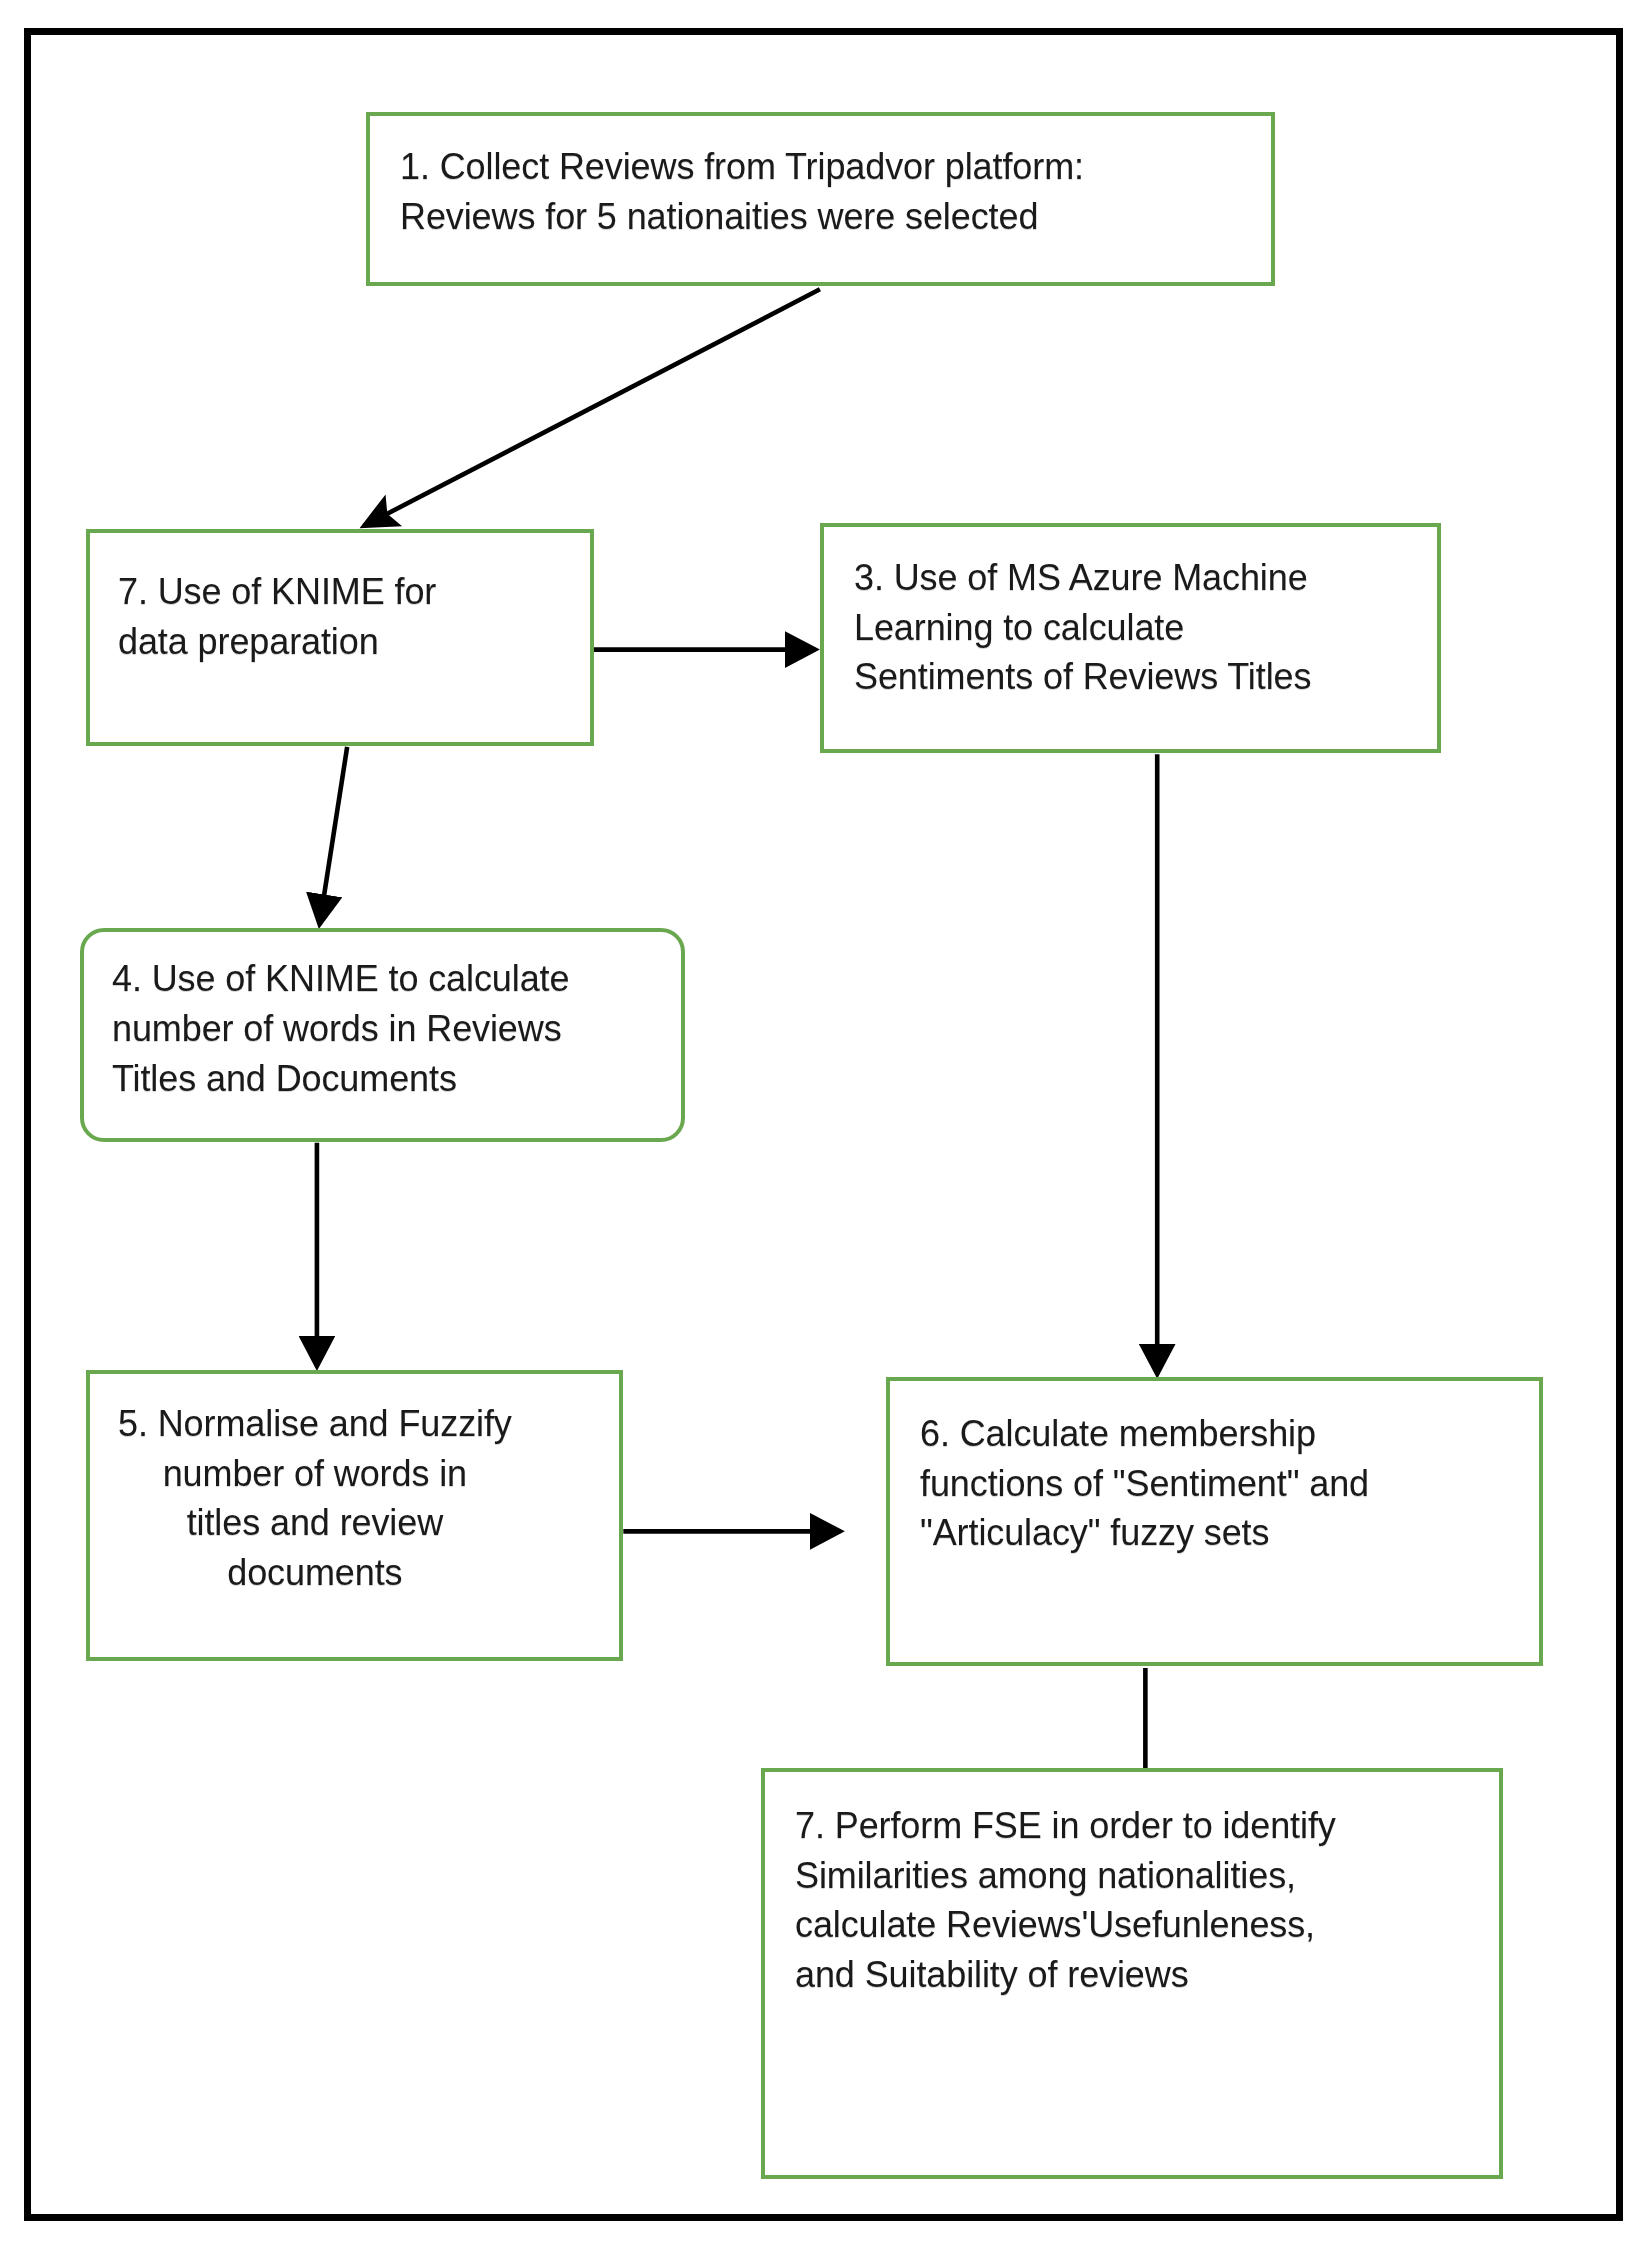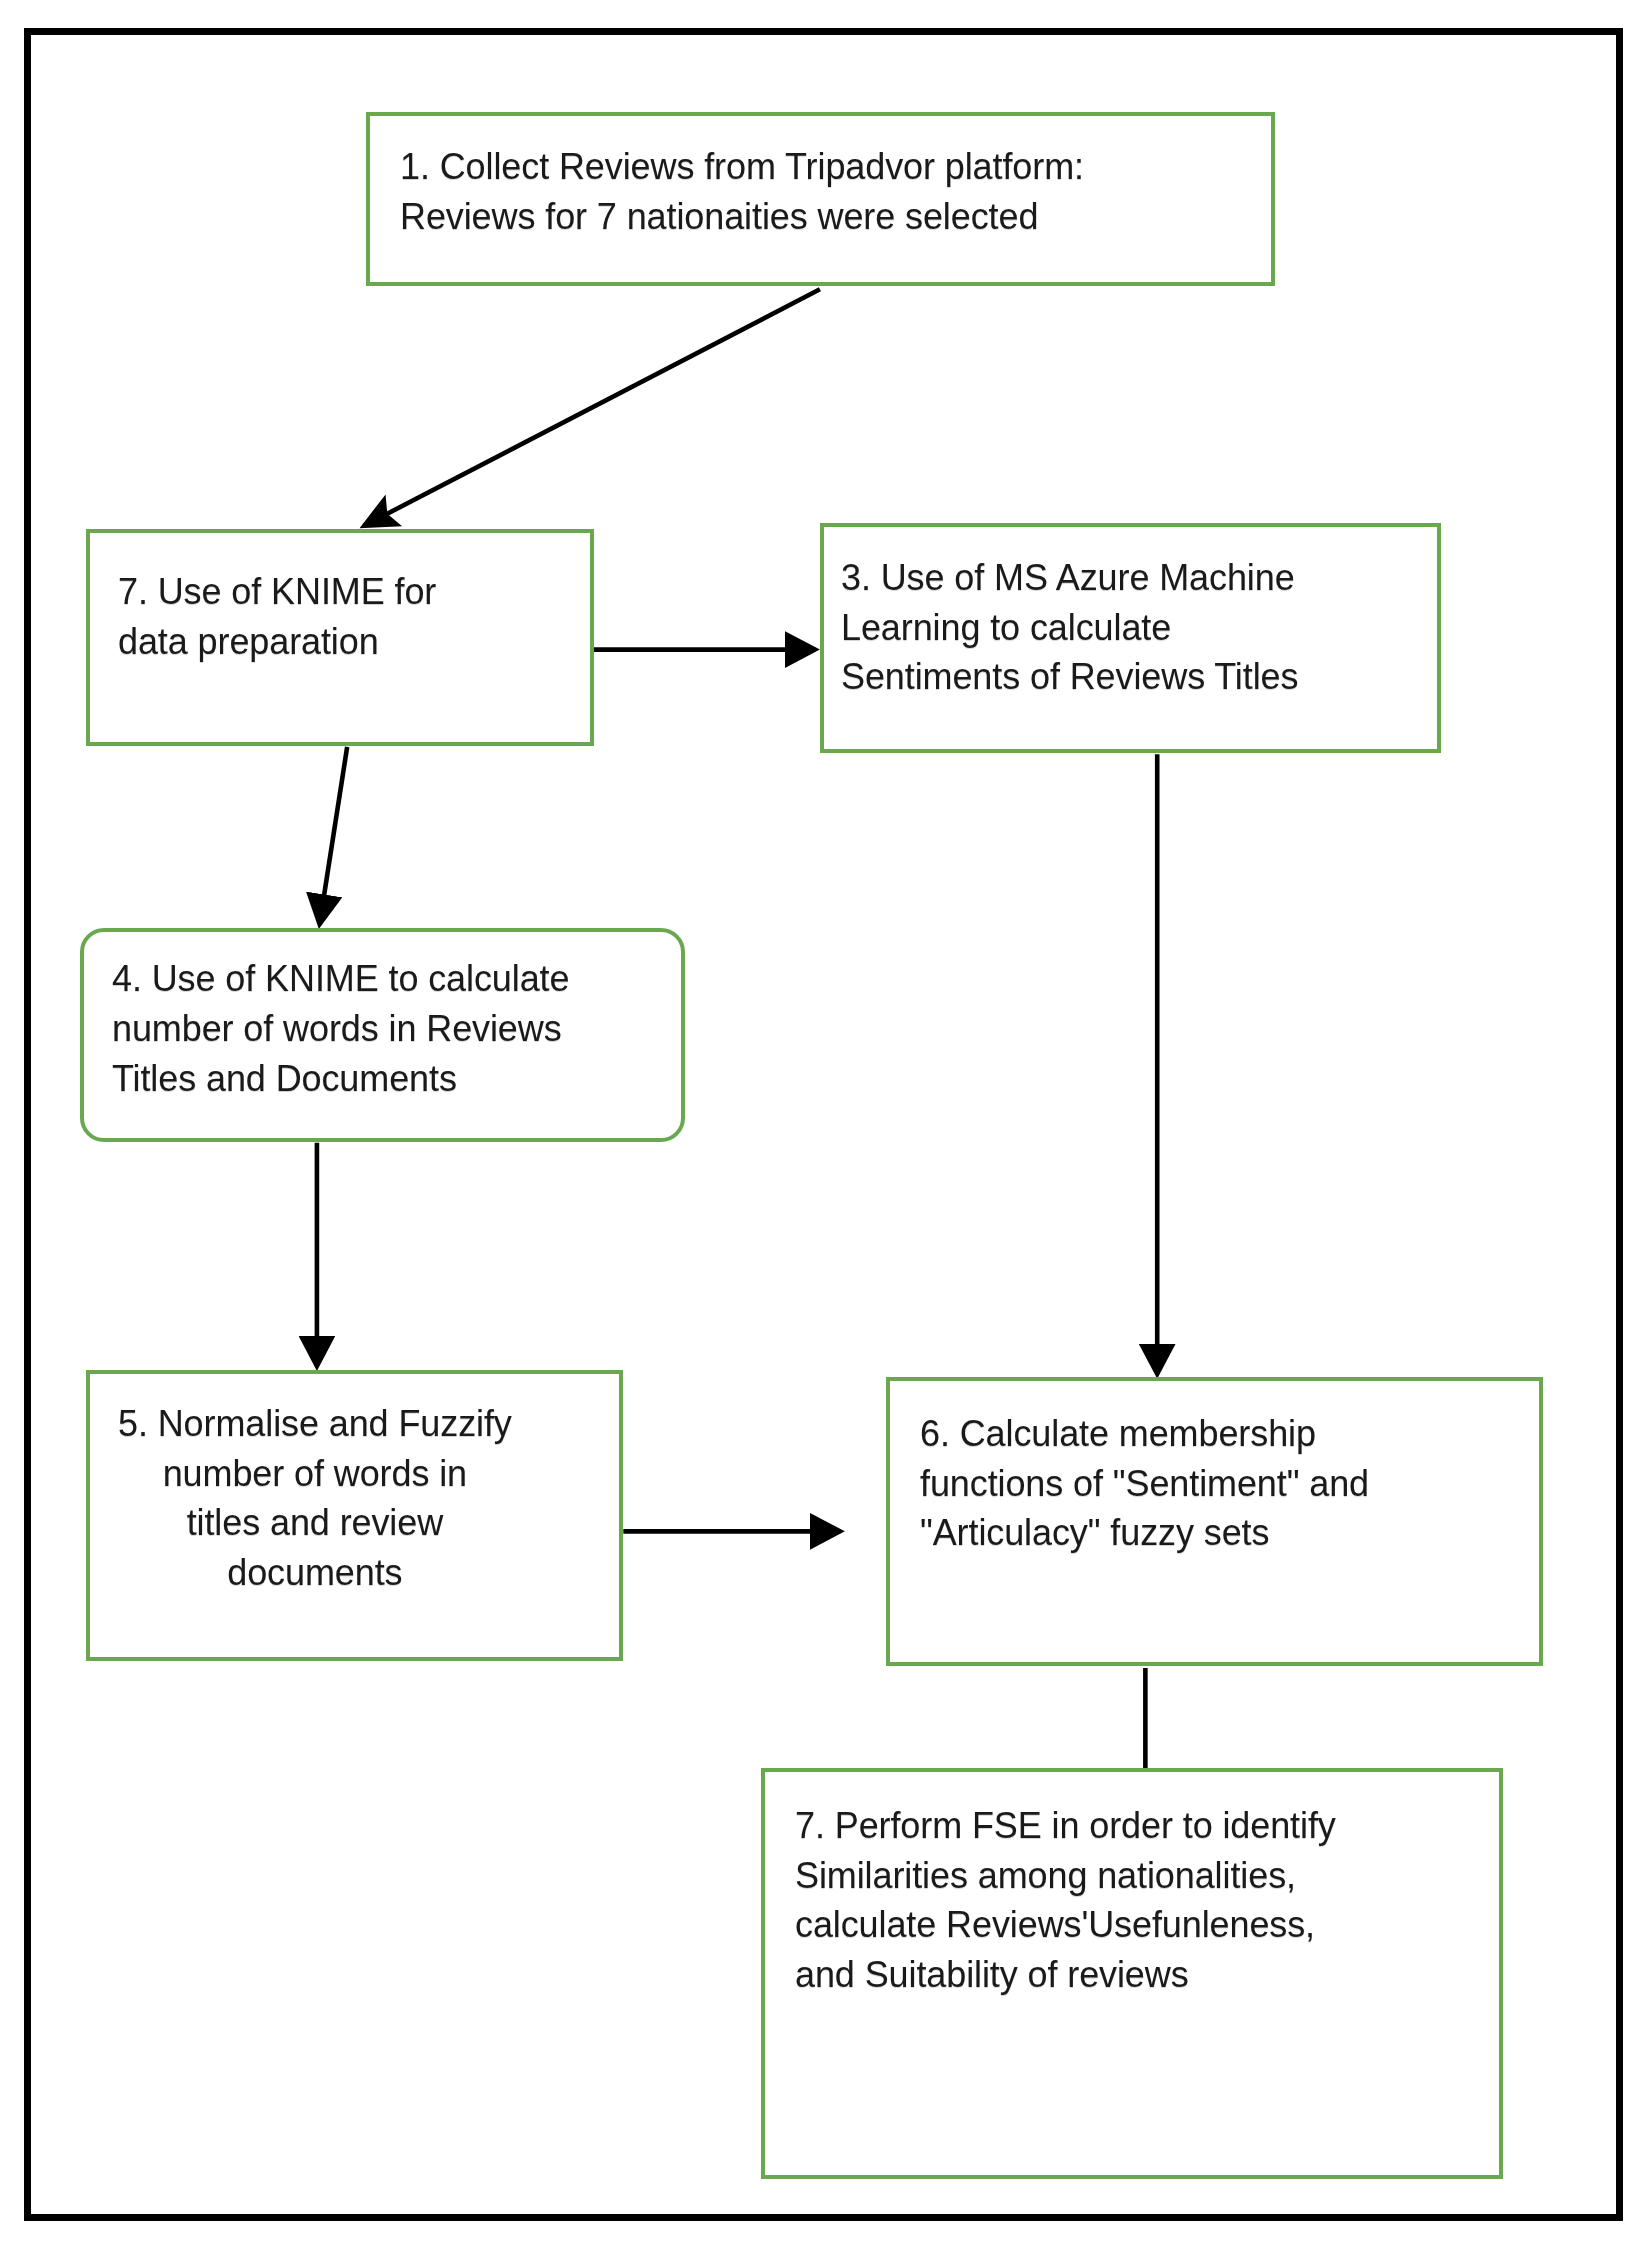--- a/index.html
+++ b/index.html
@@ -57,21 +57,21 @@
     text-shadow: 0 0.7px 0.7px rgba(0,0,0,0.18);
   }
   
   #node-1 { left: 366px; top: 112px; width: 909px; height: 174px; }
   #node-1 .node-text { margin: 26px 0 0 30px; }
 
   #node-2 { left: 86px; top: 529px; width: 508px; height: 217px; }
   #node-2 .node-text { margin: 34px 0 0 28px; }
 
   #node-3 { left: 820px; top: 523px; width: 621px; height: 230px; }
-  #node-3 .node-text { margin: 26px 0 0 17px; }
+  #node-3 .node-text { margin: 26px 0 0 30px; }
 
   #node-4 { left: 80px; top: 928px; width: 605px; height: 214px; border-radius: 24px; }
   #node-4 .node-text { margin: 22.4px 0 0 28px; }
 
   #node-5 { left: 86px; top: 1370px; width: 537px; height: 291px; text-align: center; }
   #node-5 .node-text { margin: 25px 0 0 28px; }
 
   #node-6 { left: 844px; top: 1377px; width: 657px; height: 289px; margin-left: 42px; }
   #node-6 .node-text { margin: 28px 0 0 30px; }
 
@@ -105,21 +105,21 @@
 
     <line x1="482" y1="1738" x2="482" y2="2078" stroke="#000000" stroke-width="7" marker-end="url(#arrowhead-wide)"></line>
 
     <line x1="948" y1="2329" x2="1278" y2="2329" stroke="#000000" stroke-width="7" marker-end="url(#arrowhead-wide)"></line>
 
     <line x1="1742" y1="2537" x2="1742" y2="2837" stroke="#000000" stroke-width="7" marker-end="url(#arrowhead-wide)"></line>
   </svg>
 
   <div class="node" id="node-1">
     <div class="node-text">1. Collect Reviews from Tripadvor platform:
-Reviews for 7 nationaities were selected</div>
+Reviews for 5 nationaities were selected</div>
   </div>
 
   <div class="node" id="node-2">
     <div class="node-text">7. Use of KNIME for
 data preparation</div>
   </div>
 
   <div class="node" id="node-3">
     <div class="node-text">3. Use of MS Azure Machine
 Learning to calculate

